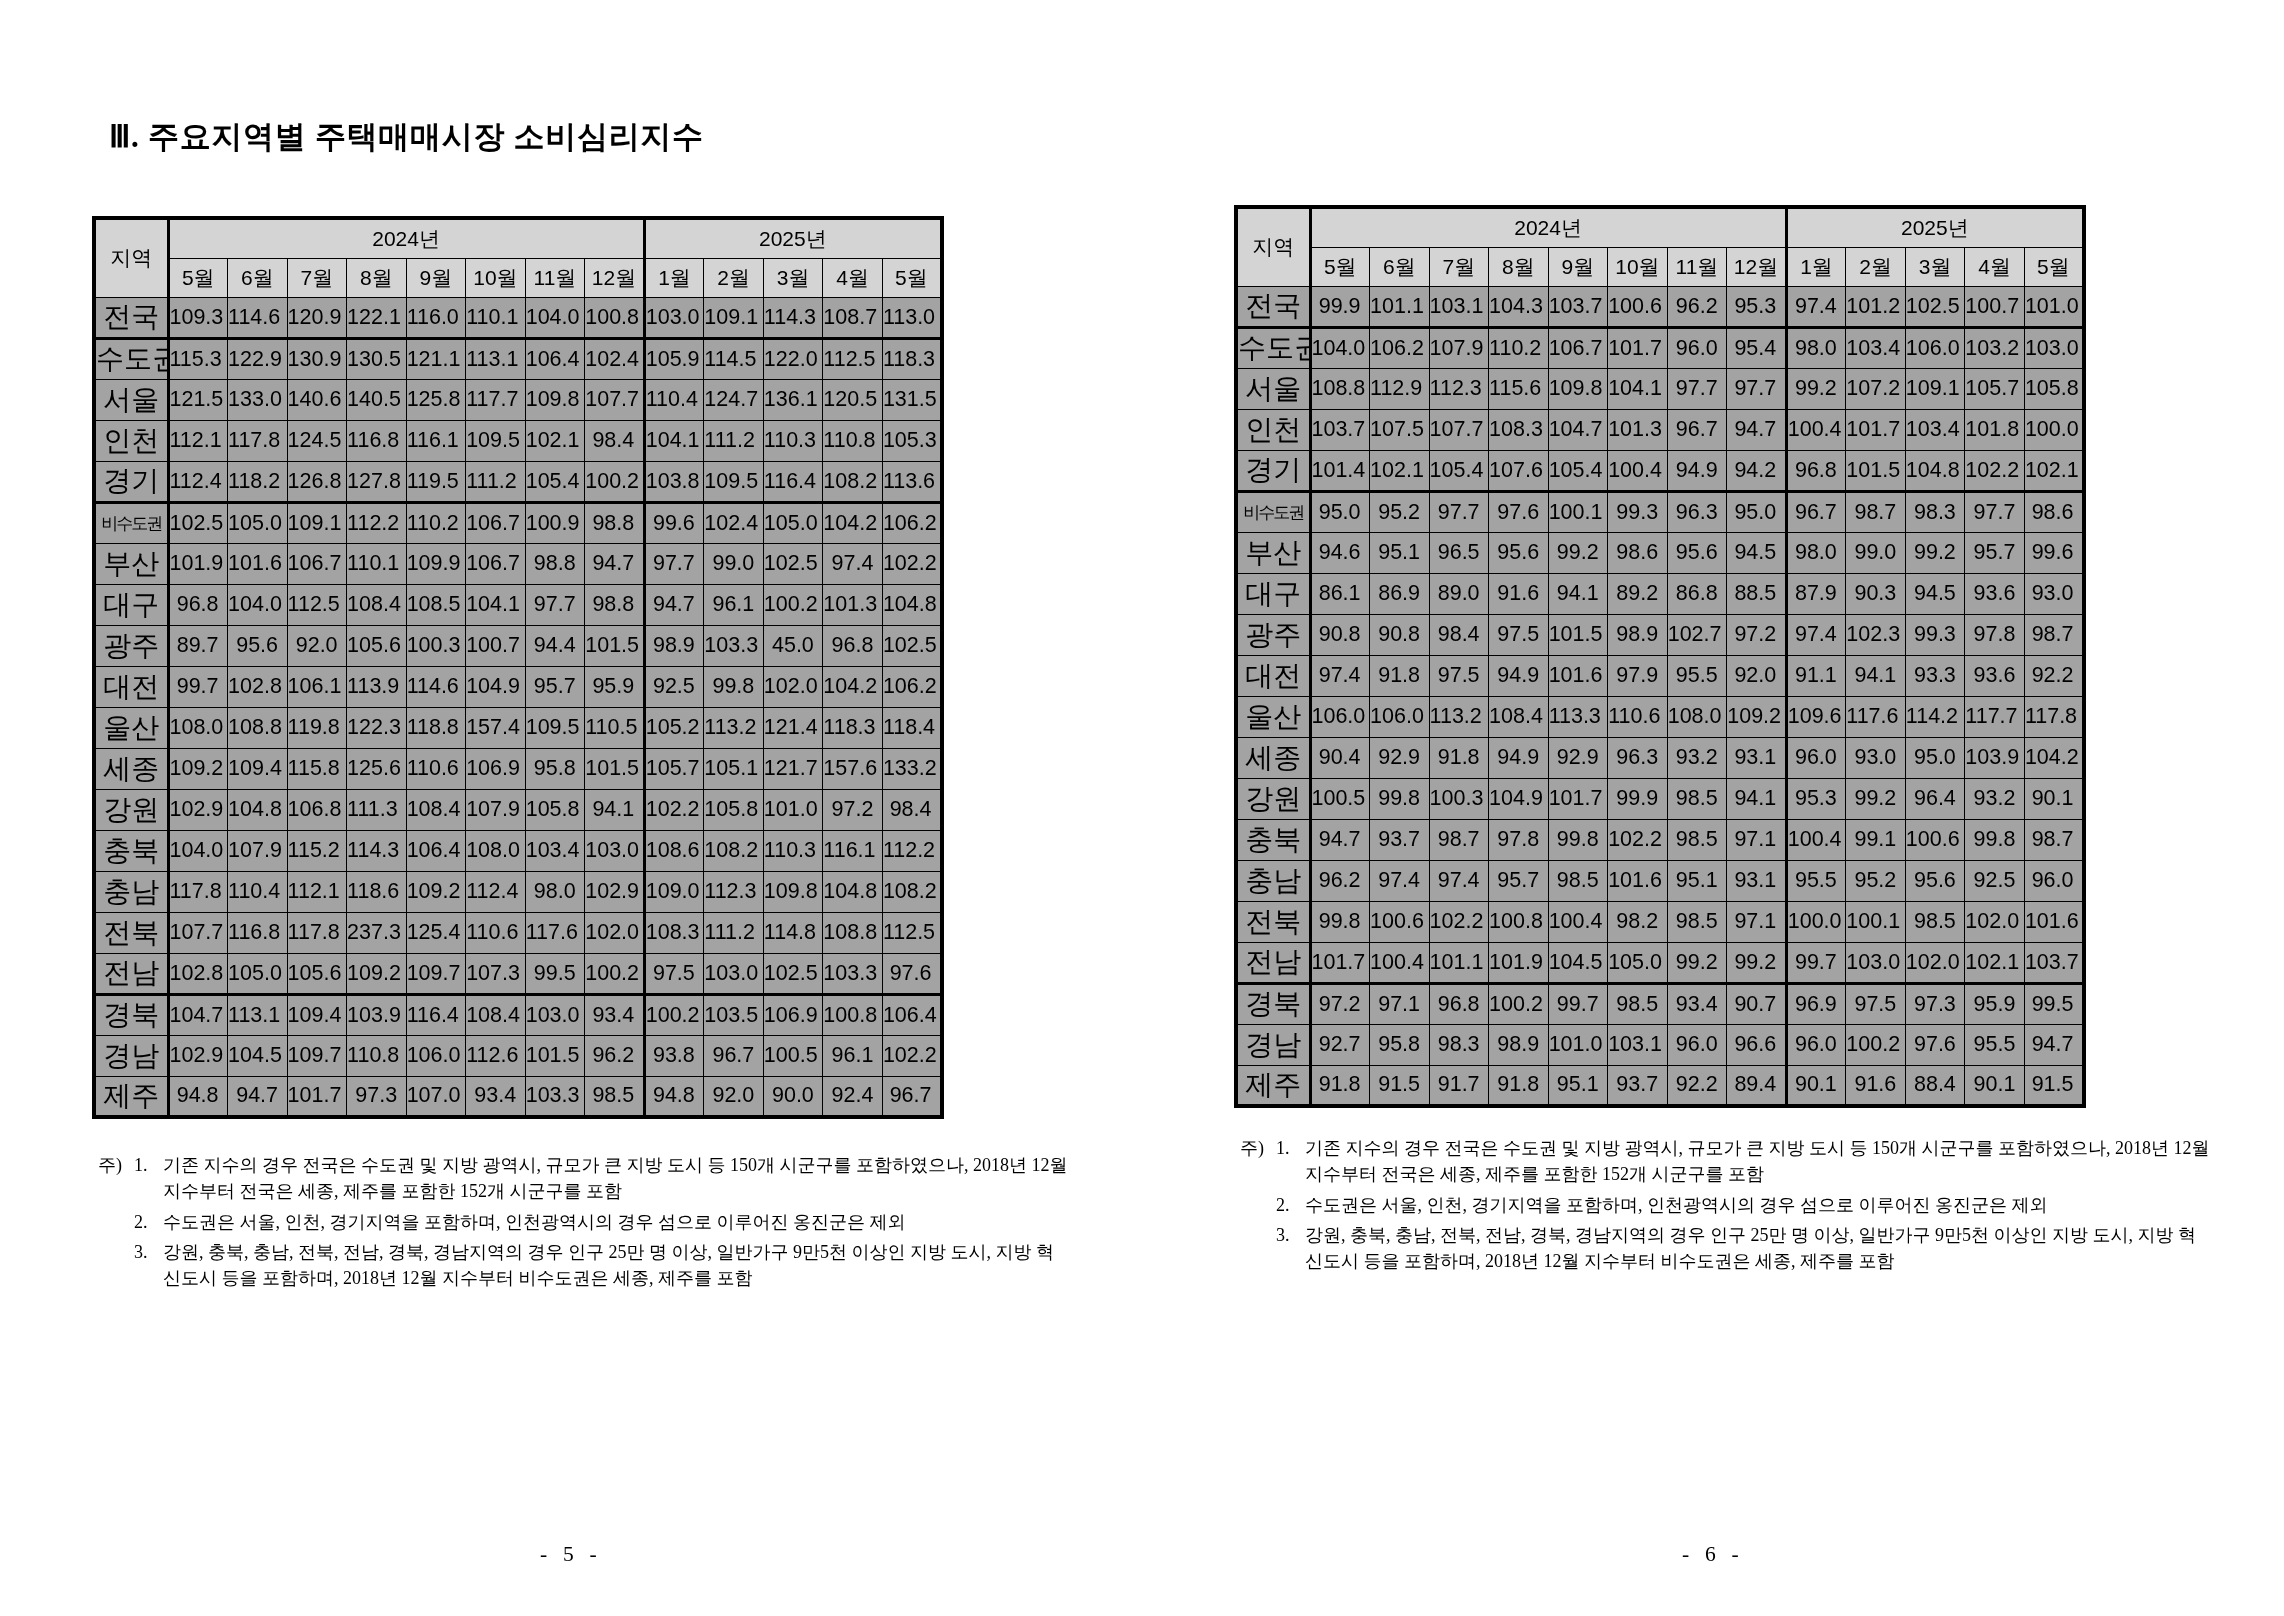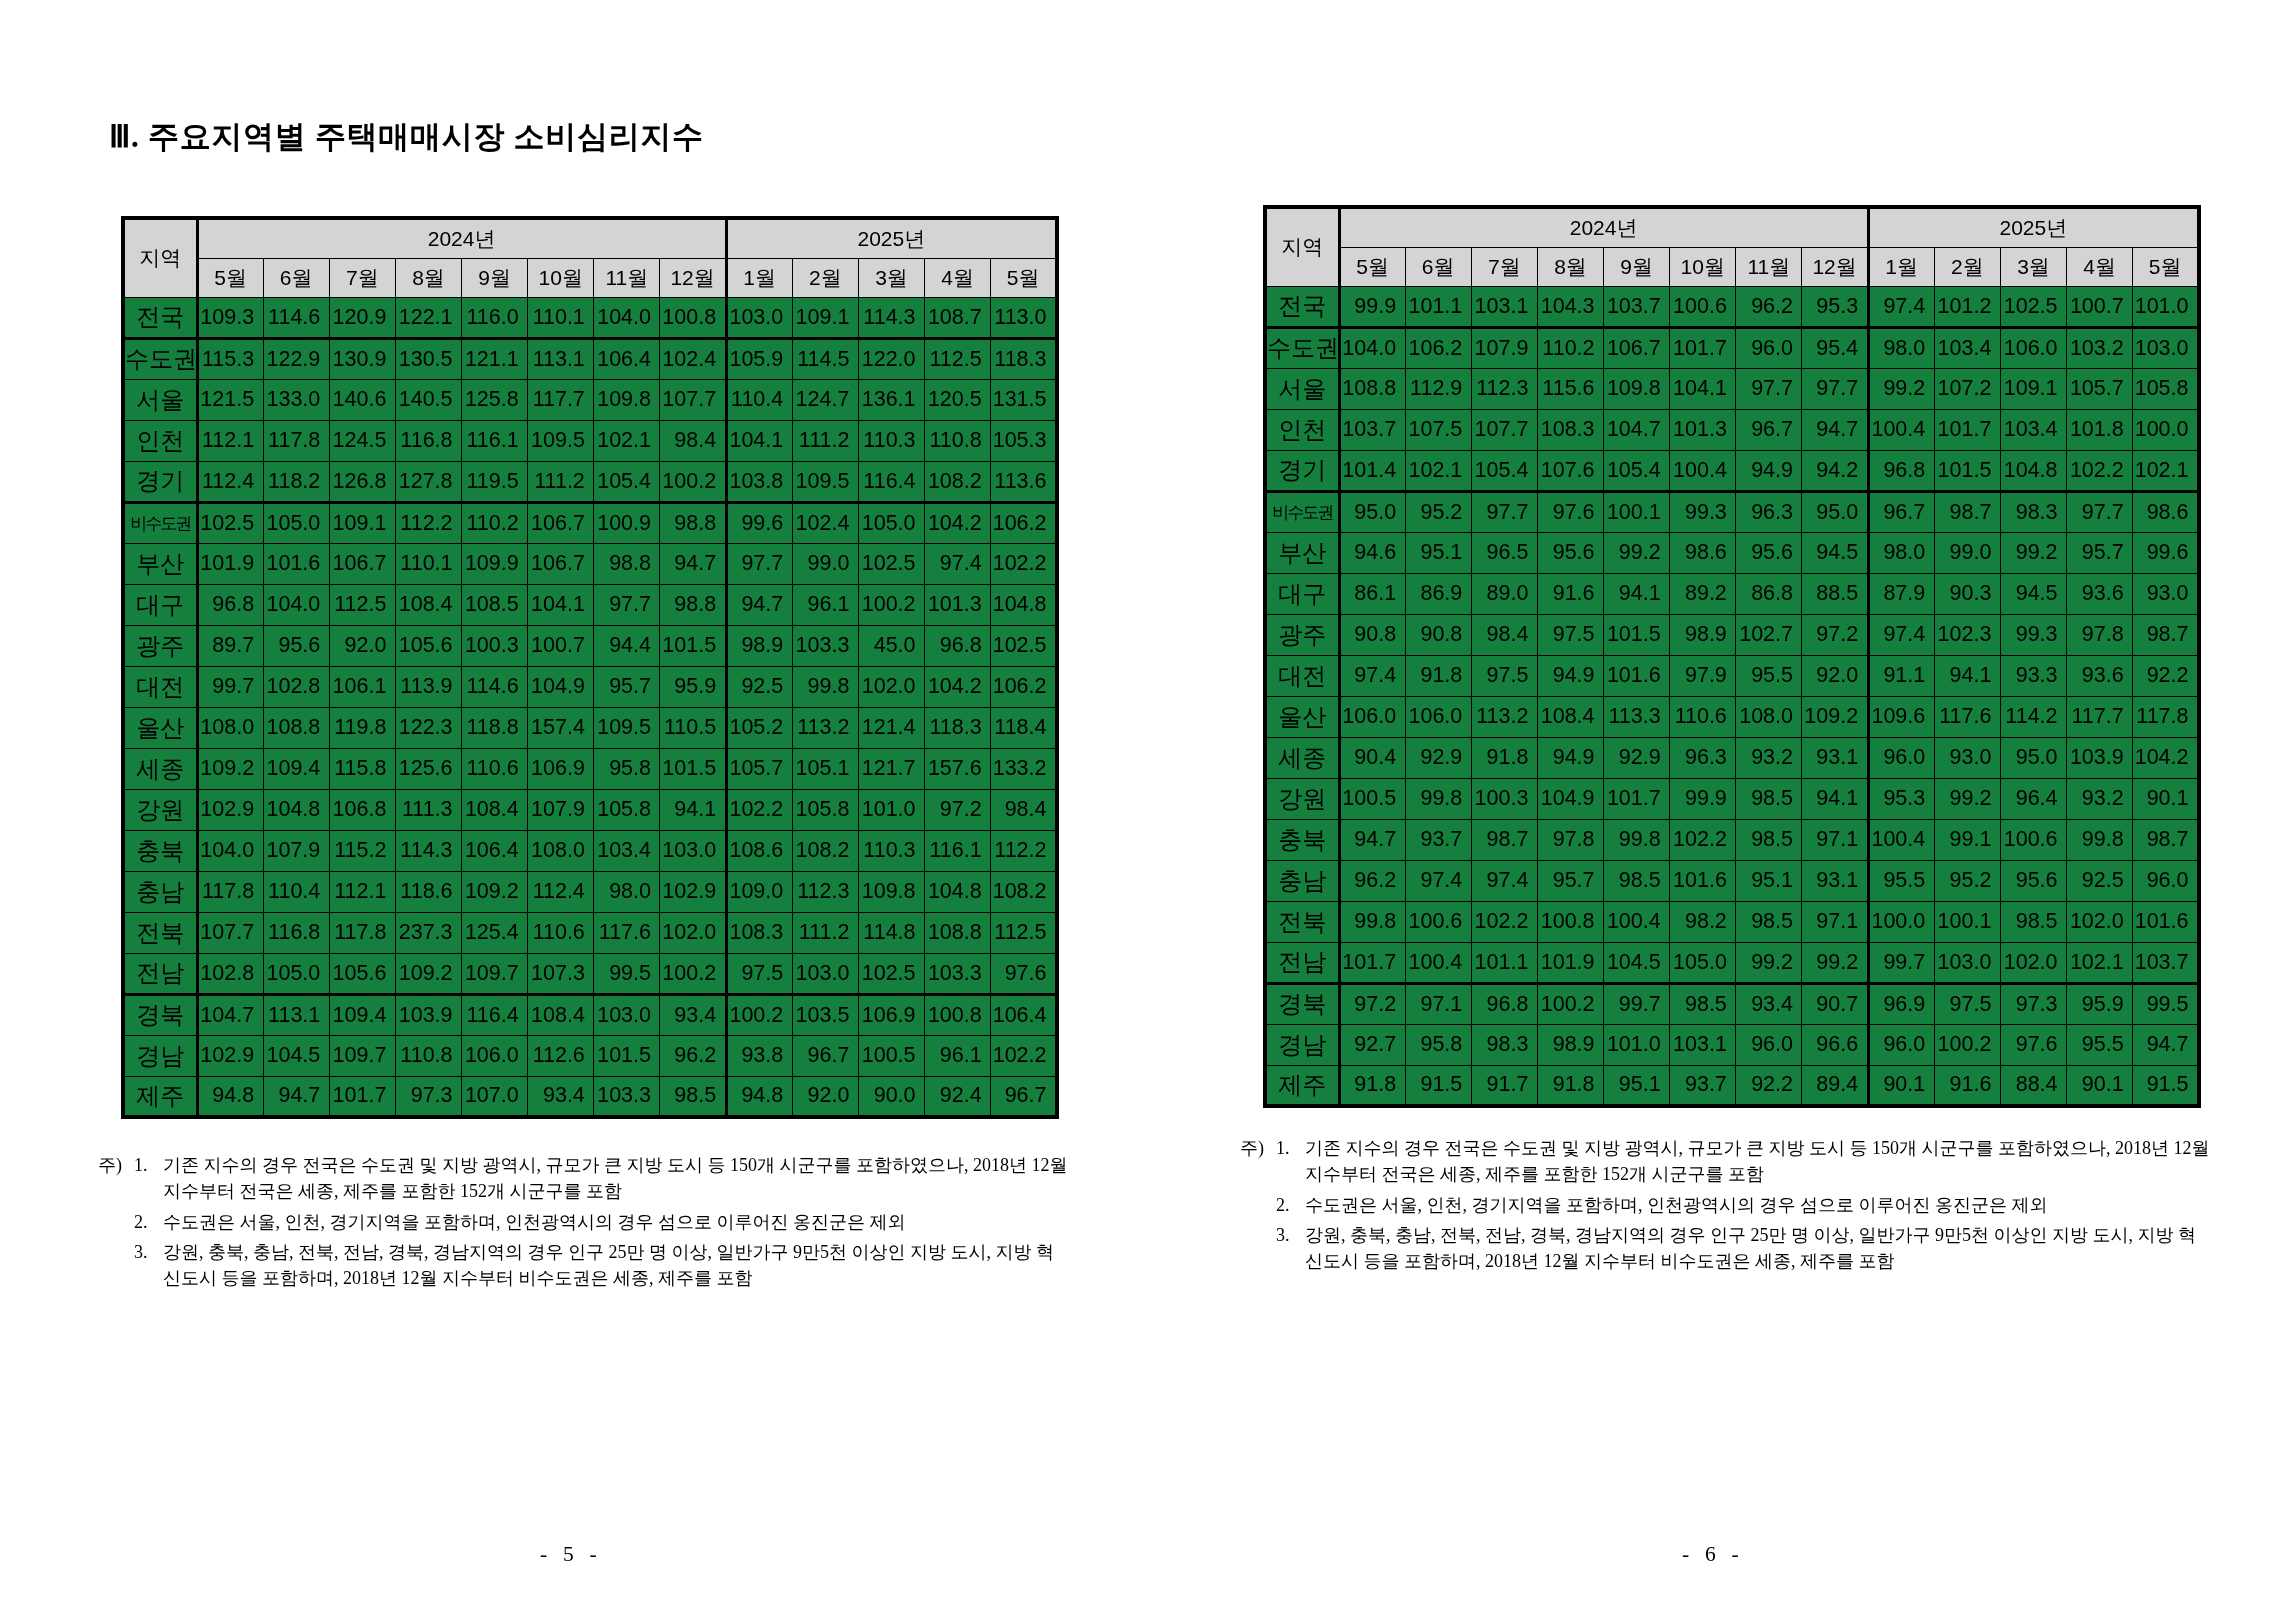--- a/index.html
+++ b/index.html
@@ -12,40 +12,40 @@
   .page[data-page="1"]{left:1142px;}
 
   .title{
     position:absolute;left:109px;top:116px;margin:0;
     font-size:31px;font-weight:bold;letter-spacing:0.7px;white-space:nowrap;
     font-family:"Liberation Serif", serif;
   }
   .page[data-page="1"] .title{top:109px;}
 
   table.idx-table{
-    position:absolute;left:121px;top:216px;width:938px;
+    position:absolute;left:92px;top:216px;width:852px;
     table-layout:fixed;border-collapse:collapse;
-    border:4.6px solid #000;background:#15803d;
+    border:4.6px solid #000;background:#a3a3a3;
     font-family:"Liberation Sans", sans-serif;
   }
   .page[data-page="1"] table.idx-table{top:205px;}
   col.col-region{width:74px;}
 
   .idx-table th,.idx-table td{
     border:1.3px solid #000;text-align:center;vertical-align:middle;
     padding:0;overflow:hidden;white-space:nowrap;
   }
   .idx-table thead th{
     background:#d4d4d4;font-weight:normal;font-size:21px;
   }
   .idx-table thead tr.yr-row{height:40px;}
   .idx-table thead tr.mo-row{height:39px;}
   .idx-table tbody tr{height:41px;}
 
-  .idx-table td.region{font-size:24px;}
+  .idx-table td.region{font-size:28px;}
   .idx-table td.region.tight{font-size:17px;letter-spacing:-2px;}
   .idx-table td.value{
     font-size:21.5px;text-align:right;padding-right:8.5px;
     font-family:"Liberation Sans", sans-serif;
   }
   .region-sep{border-right:3.3px solid #000 !important;}
   .sep-left{border-left:3.3px solid #000 !important;}
   tr.group-end td{border-bottom:3.3px solid #000 !important;}
 
   .footnotes{

